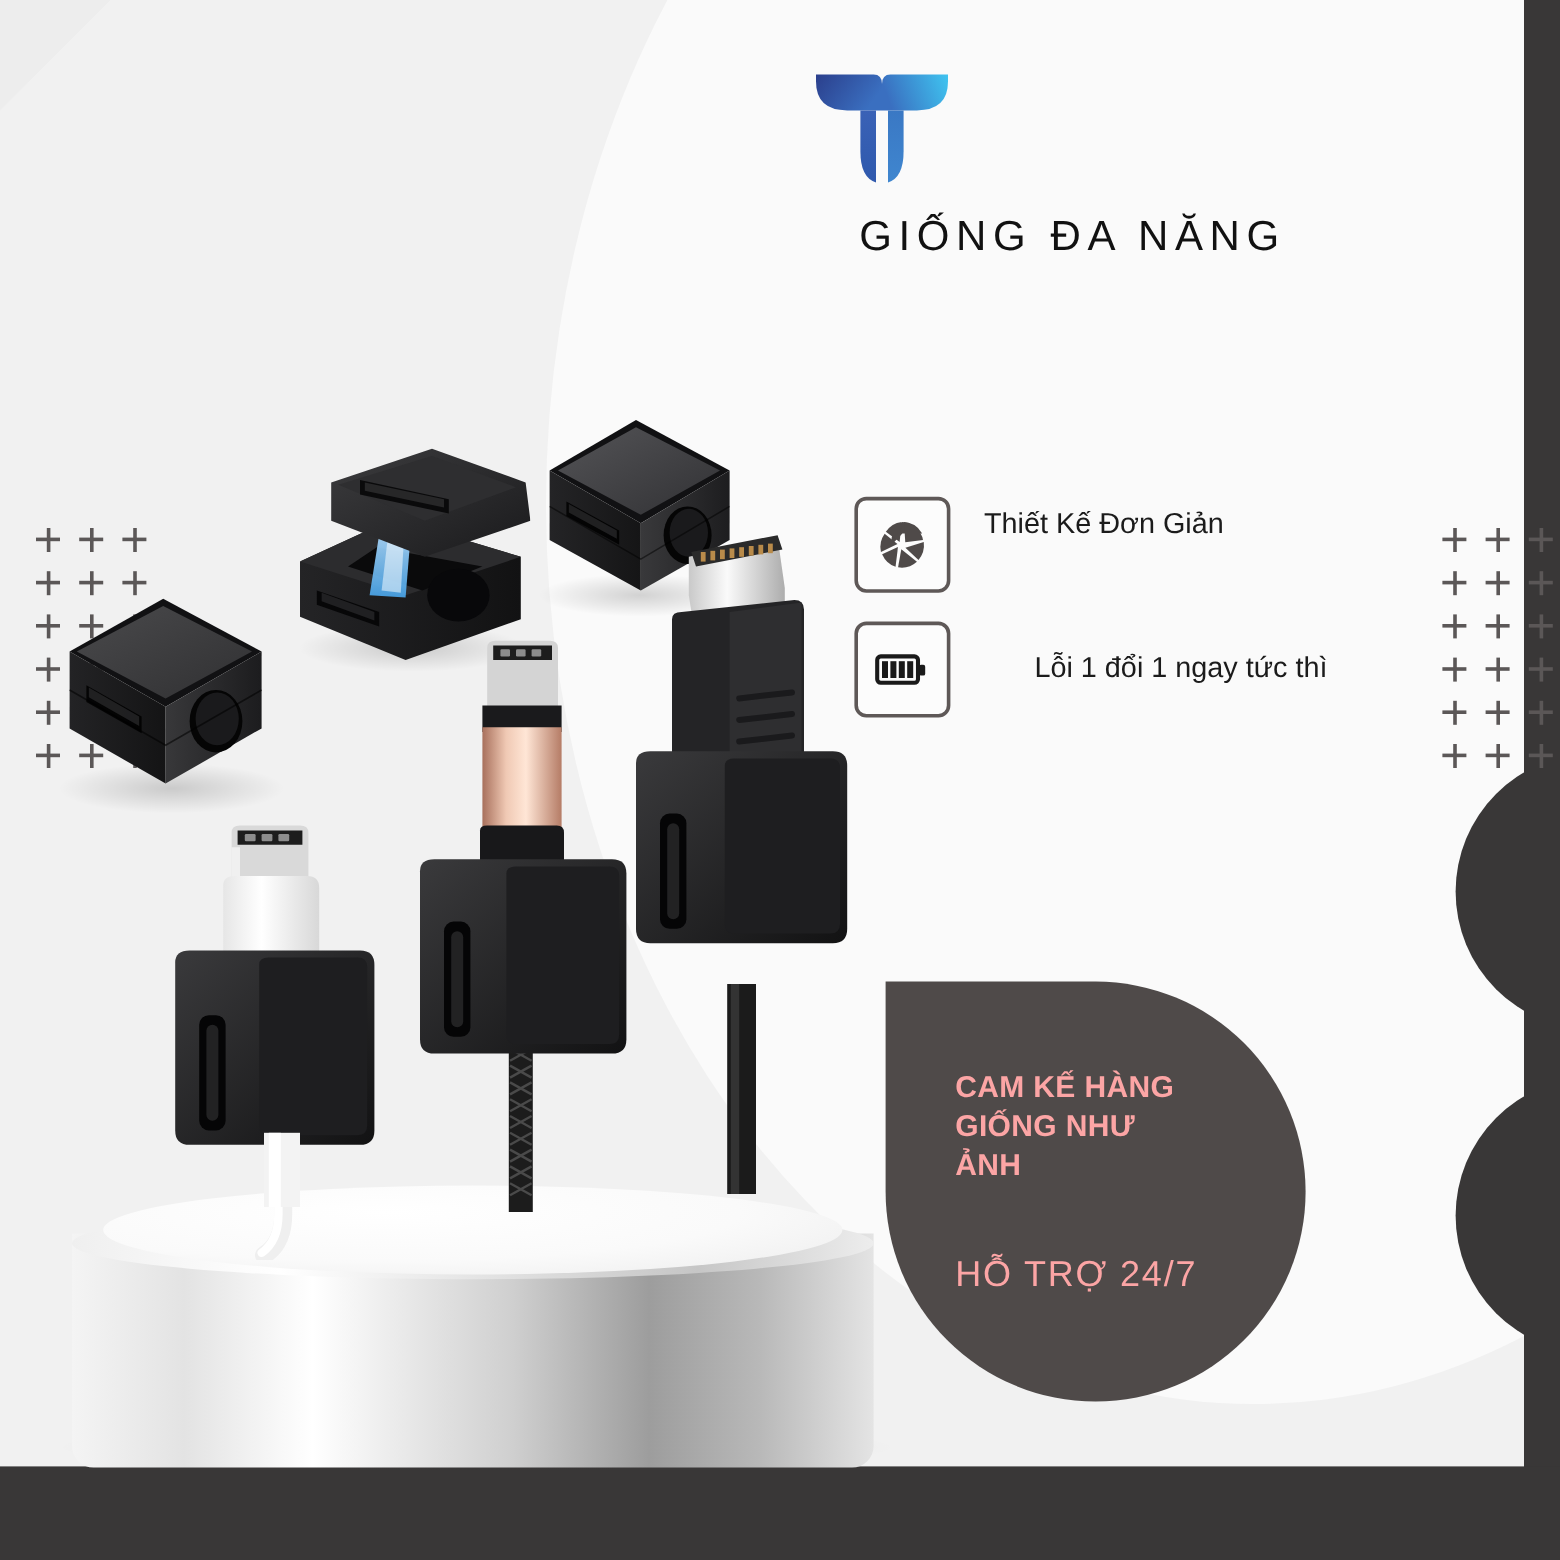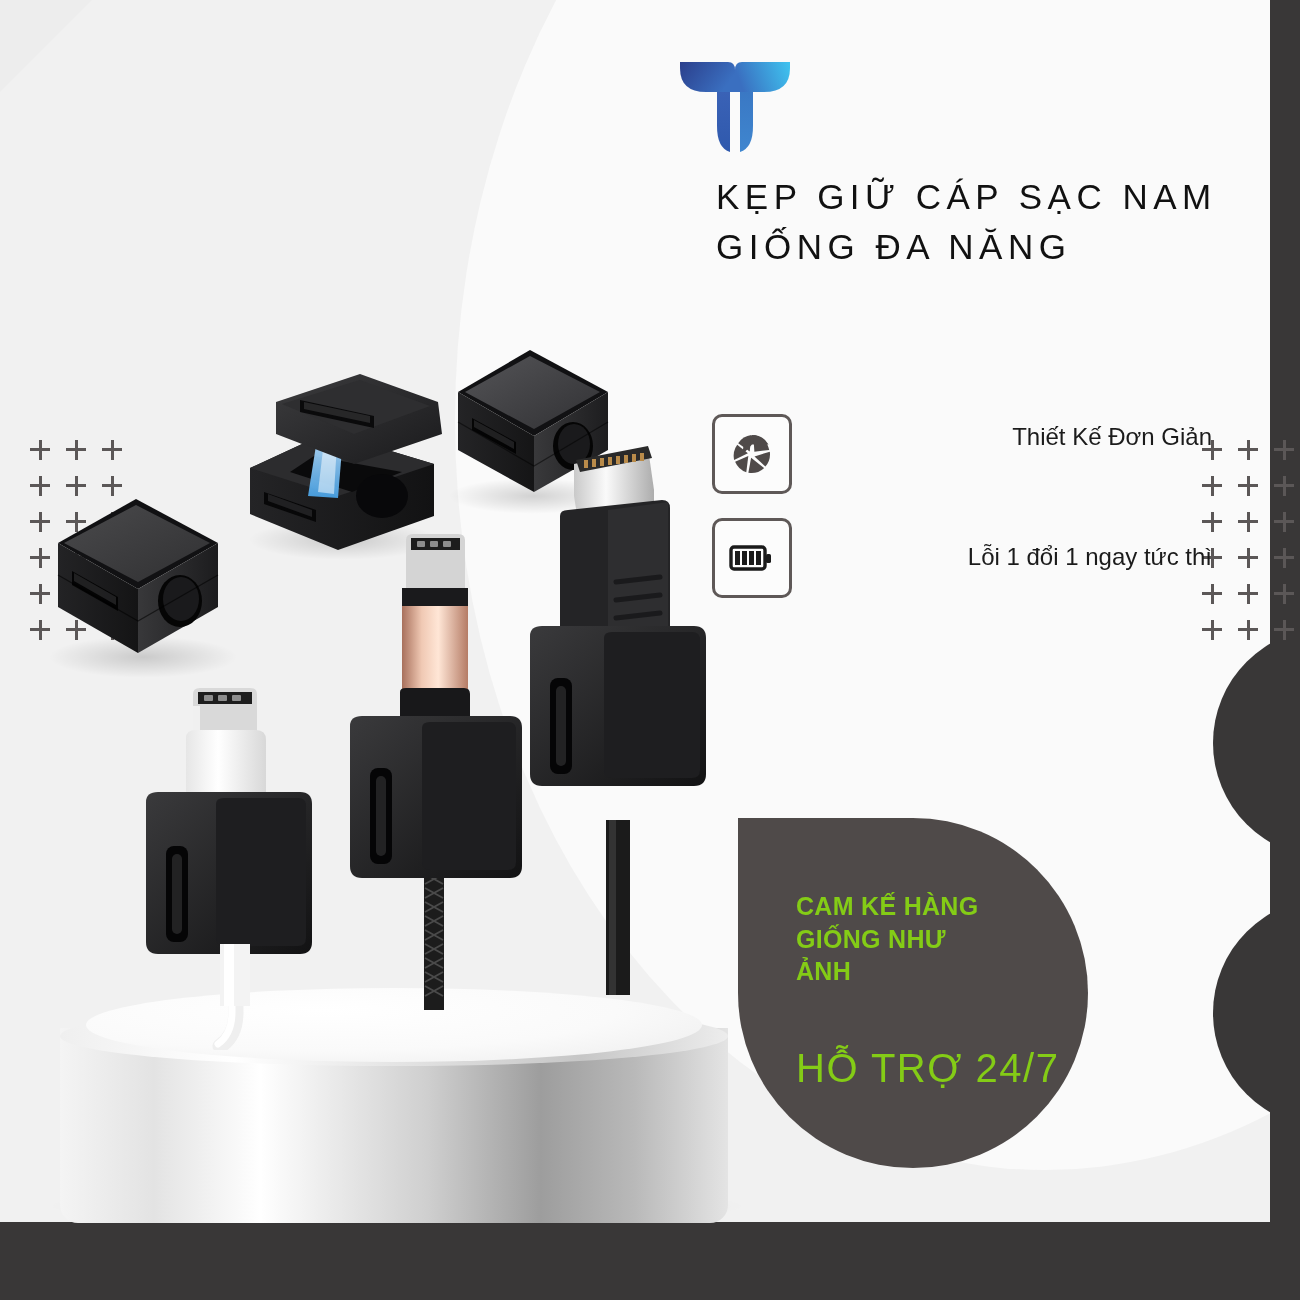--- a/index.html
+++ b/index.html
@@ -70,21 +70,21 @@
     position:absolute; left:716px; top:172px; width:540px;
     font-size:35px;
     letter-spacing:5.5px;
     line-height:1.42;
     color:#111;
     font-weight:400;
   }
 
   
   .features { position:absolute; left:712px; top:414px; width:500px; }
-  .feature-row { display:flex; align-items:flex-start; margin-bottom:24px;justify-content:space-between; }
+  .feature-row { display:flex; align-items:flex-start; margin-bottom:24px; }
   .feature-icon-box {
     flex:0 0 auto;
     width:80px; height:80px;
     border:3px solid #5e5857;
     border-radius:10px;
     background:#fcfcfc;
     display:flex; align-items:center; justify-content:center;
   }
   .feature-text {
     margin-left:28px;
@@ -98,30 +98,30 @@
   .feature-row.wifi { margin-top:12px; }
   .feature-row.battery { margin-top:16px;gap:36px; }
 
   
   .badge {
     position:absolute;
     left:738px; top:818px;
     width:350px; height:350px;
     background:#4f4a49;
     border-radius:0 175px 175px 175px;
-    color:#84cc16;
+    color:#fca5a5;
   }
   .badge-main {
     position:absolute; left:58px; top:72px;
     font-size:25px; font-weight:bold; line-height:1.3;
     letter-spacing:.3px;
   }
   .badge-sub {
     position:absolute; left:58px; top:228px;
-    font-size:40px; font-weight:400; letter-spacing:1.5px;
+    font-size:30px; font-weight:400; letter-spacing:1.5px;
   }
 
   
   .podium-body {
     position:absolute; left:60px; top:1028px;
     width:668px; height:195px;
     background:linear-gradient(90deg,#f4f4f4 0%,#e3e3e3 14%,#ffffff 30%,#cfcfcf 55%,#9d9d9d 72%,#b9b9b9 86%,#e4e4e4 100%);
     border-radius:0 0 18px 18px;
   }
   .podium-rim {
@@ -481,21 +481,20 @@
     <path d="M8 14 L56 14 Q63 14 63 22 L63 44 L34 44 Q8 44 8 20 Z" fill="url(#lgL)"></path>
 
     <path d="M118 14 L70 14 Q63 14 63 22 L63 44 L92 44 Q118 44 118 20 Z" fill="url(#lgR)"></path>
 
     <path d="M45 44 L58 44 L58 104 Q45 100 45 78 Z" fill="url(#lgSL)"></path>
 
     <path d="M81 44 L68 44 L68 104 Q81 100 81 78 Z" fill="url(#lgSR)"></path>
   </svg>
 
   <div class="headline">
-    <div>KẸP GIỮ CÁP SẠC NAM</div>
     <div>GIỐNG ĐA NĂNG</div>
   </div>
 
   <div class="features">
 
     <div class="feature-row aperture">
       <div class="feature-icon-box">
         <svg width="44" height="44" viewBox="0 0 44 44">
           <g fill="#4f4a49">
             <path d="M22 3 A19 19 0 0 1 38.5 12.5 L22 12.5 L13 22 A19 19 0 0 1 22 3 Z"></path>

